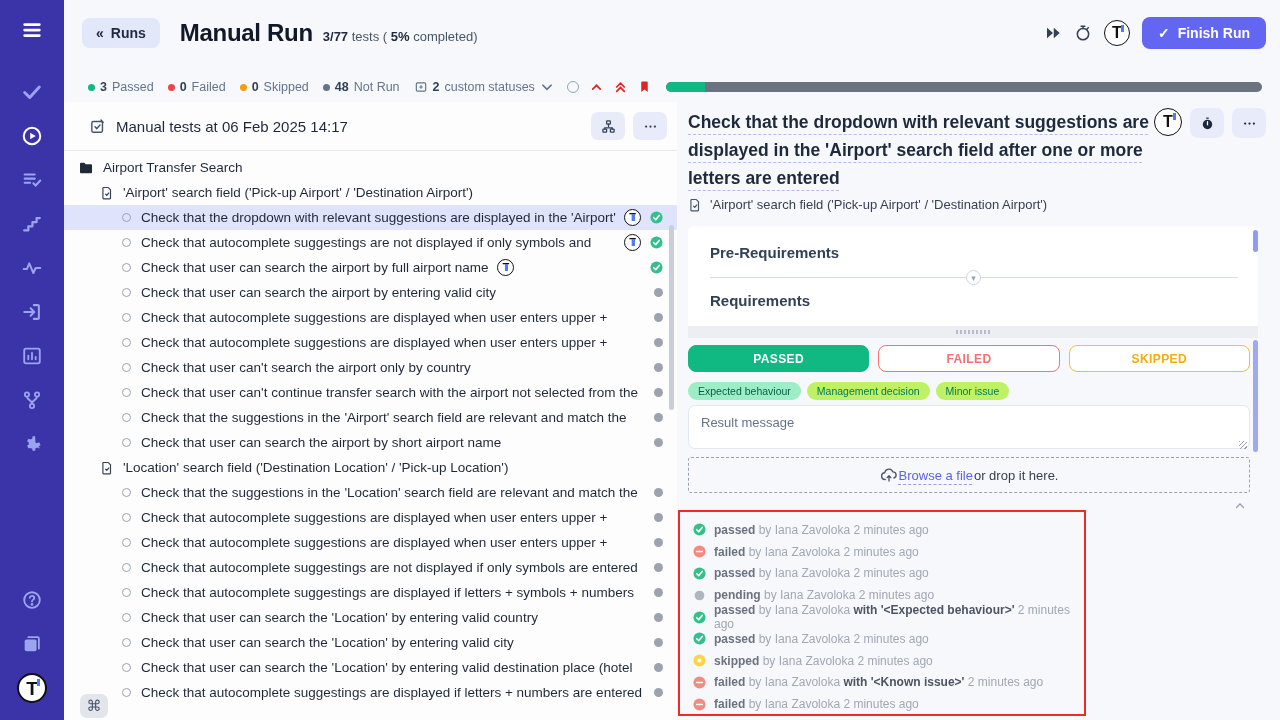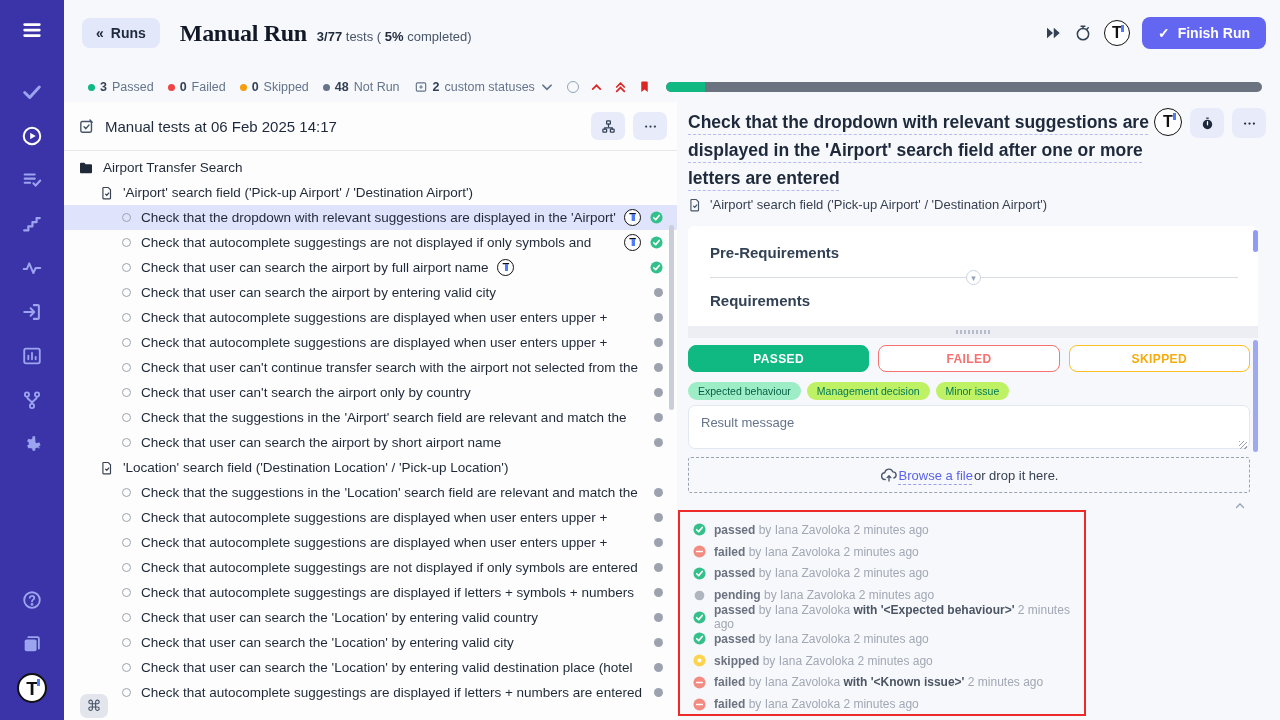--- a/index.html
+++ b/index.html
@@ -20,21 +20,21 @@
     color:#111; font-weight:bold; font-size:19px; display:flex; align-items:center; justify-content:center;
     position:relative; line-height:1; }
   .tlogo::after { content:""; position:absolute; right:5px; top:4px; width:3px; height:7px; background:#4f7df9; }
   .tlogo.small { width:26px; height:26px; font-size:16px; border-width:1.5px; background:#fff; }
 
   
   .header { position:absolute; left:64px; top:0; right:0; height:66px; background:#f7f8fb;
     display:flex; align-items:center; padding:0 14px 0 18px; }
   .runs-btn { background:#e3e7fa; border:none; border-radius:8px; height:30px; padding:0 14px;
     font-size:14px; font-weight:bold; color:#1e293b; display:flex; align-items:center; gap:7px; cursor:pointer; }
-  .page-title { font-size:24px; font-weight:bold; color:#111827; margin-left:20px; letter-spacing:-0.3px;font-family:Liberation Serif, serif; }
+  .page-title { font-size:24px; font-weight:bold; color:#111827; margin-left:20px; letter-spacing:-0.3px; }
   .run-progress { margin-left:10px; font-size:13px; color:#475569; margin-top:6px; }
   .run-progress b { color:#1e293b; }
   .hdr-right { margin-left:auto; display:flex; align-items:center; gap:12px; }
   .hdr-ico { color:#334155; display:flex; cursor:pointer; }
   .hdr-ico svg { width:18px; height:18px; }
   .finish-btn { background:#6366f1; color:#fff; border:none; border-radius:8px; height:32px;
     padding:0 16px; font-size:14px; font-weight:bold; display:flex; align-items:center; gap:8px; cursor:pointer; }
 
   
   .statusbar { position:absolute; left:64px; top:72px; right:0; height:30px;
@@ -47,21 +47,21 @@
   .custom-st svg { width:14px; height:14px; color:#64748b; }
   .chev-down { color:#6366f1; }
   .sb-flags { display:flex; align-items:center; gap:11px; margin:0 8px 0 6px; }
   .circle-o { width:12px; height:12px; border:1.5px solid #94a3b8; border-radius:50%; cursor:pointer; }
   .red { color:#dc2626; }
   .progress-track { flex:1; height:10px; background:#6b7280; border-radius:6px; overflow:hidden; }
   .progress-fill { height:100%; background:#10b981; border-radius:6px 0 0 6px; }
 
   
   .tests-panel { position:absolute; left:64px; top:102px; width:613px; bottom:0; background:#fdfdfe; }
-  .tp-header { height:48px; display:flex; align-items:center; padding:0 10px 0 14px; }
+  .tp-header { height:48px; display:flex; align-items:center; padding:0 10px 0 25px; }
   .tp-title { font-size:15px; color:#1e293b; margin-left:10px; }
   .tp-hico { color:#475569; display:flex; }
   .tp-hico svg { width:17px; height:17px; }
   .tp-btn { width:34px; height:28px; background:#e8ebfa; border:none; border-radius:7px;
     display:flex; align-items:center; justify-content:center; color:#334155; cursor:pointer; margin-left:8px; }
   .tp-btn svg { width:15px; height:15px; }
   .tp-sep { height:1px; background:#e5e7eb; }
   .tree { padding-top:4px; }
   .trow { height:25px; display:flex; align-items:center; font-size:13.5px; color:#1f2937;
     padding-right:14px; cursor:pointer; position:relative; }
@@ -399,28 +399,28 @@
       </div>
       <div class="trow ind2">
         <span class="circ-marker"></span>
         <span class="lab">Check that autocomplete suggestions are displayed when user enters upper +</span>
         <span class="row-right">
           <span class="st-gray"></span>
         </span>
       </div>
       <div class="trow ind2">
         <span class="circ-marker"></span>
+        <span class="lab">Check that user can't search the airport only by country</span>
+        <span class="row-right">
+          <span class="st-gray"></span>
+        </span>
+      </div>
+      <div class="trow ind2">
+        <span class="circ-marker"></span>
         <span class="lab">Check that user can't continue transfer search with the airport not selected from the</span>
-        <span class="row-right">
-          <span class="st-gray"></span>
-        </span>
-      </div>
-      <div class="trow ind2">
-        <span class="circ-marker"></span>
-        <span class="lab">Check that user can't search the airport only by country</span>
         <span class="row-right">
           <span class="st-gray"></span>
         </span>
       </div>
       <div class="trow ind2">
         <span class="circ-marker"></span>
         <span class="lab">Check that the suggestions in the 'Airport' search field are relevant and match the</span>
         <span class="row-right">
           <span class="st-gray"></span>
         </span>

